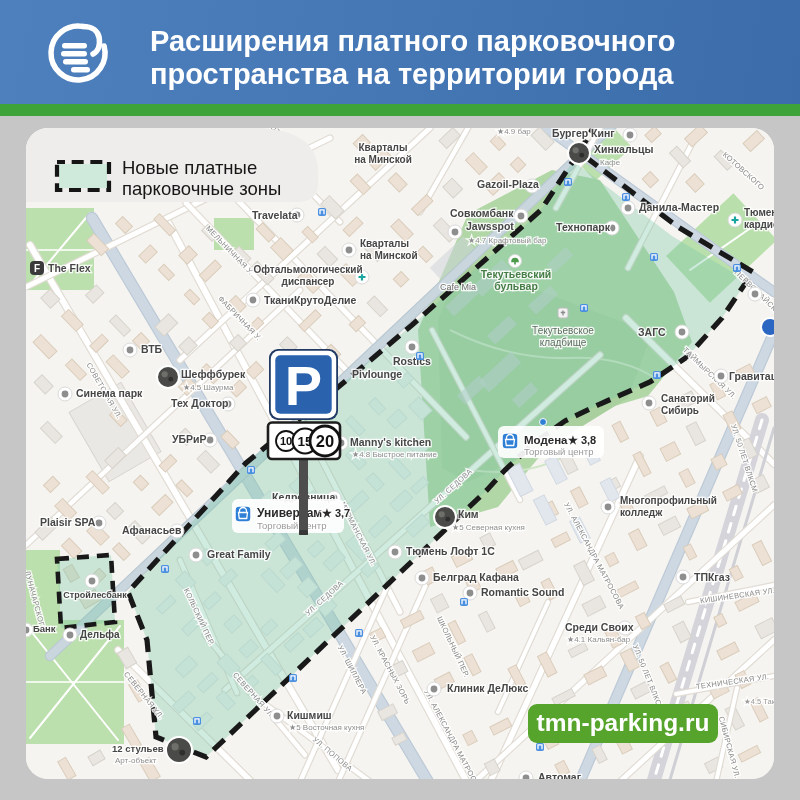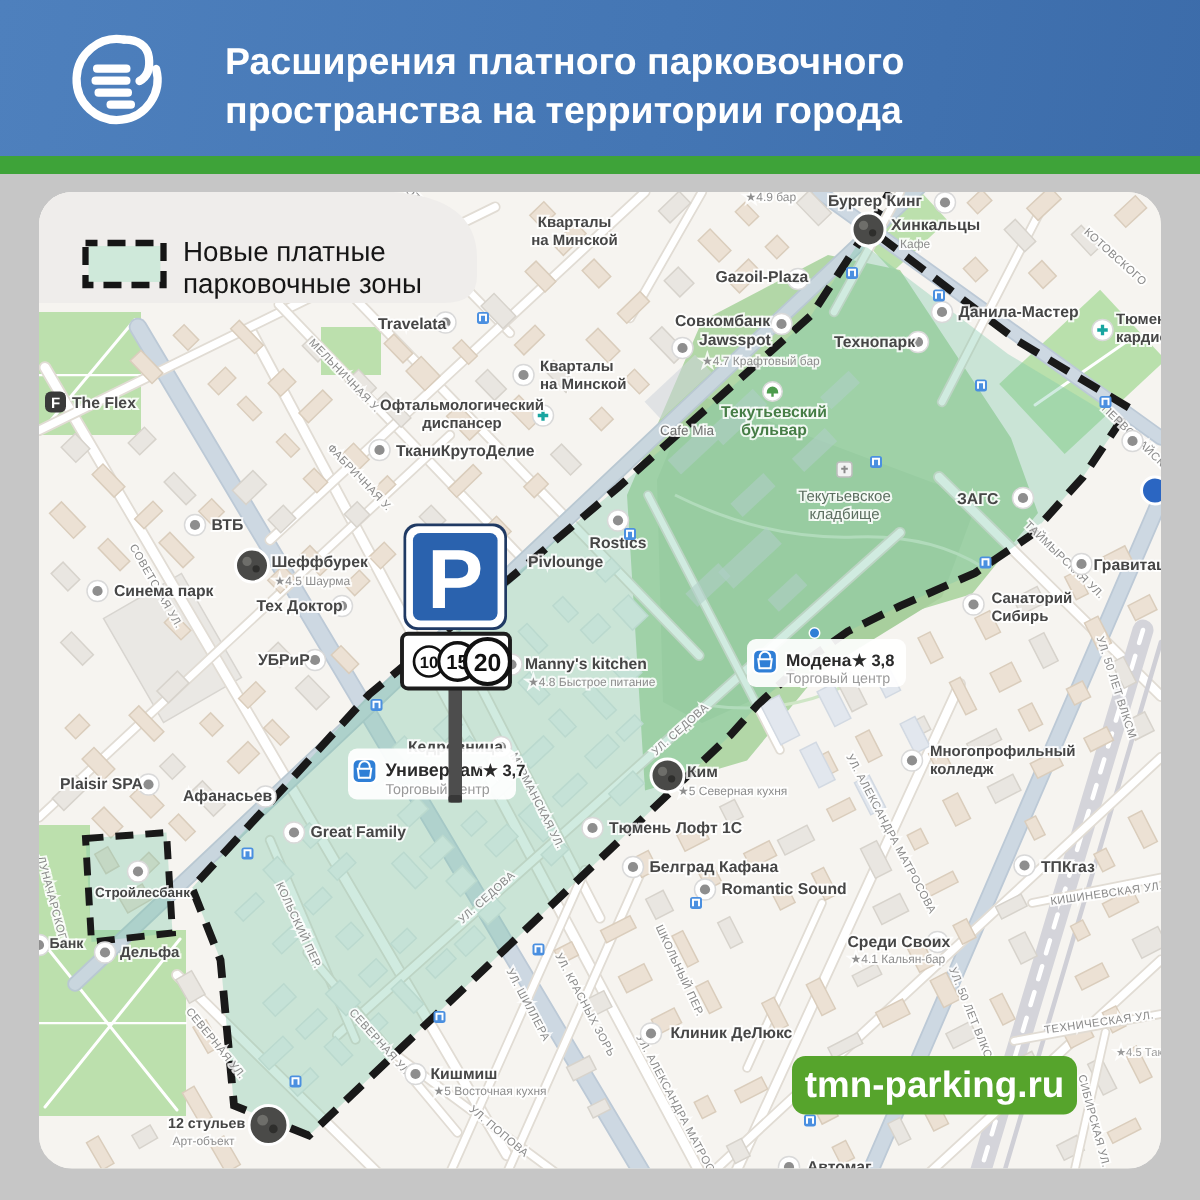--- a/index.html
+++ b/index.html
@@ -1,20 +1,20 @@
 <!DOCTYPE html>
 <html lang="ru"><head><meta charset="utf-8">
 <title>Расширения платного парковочного пространства</title>
 <style>
 html,body{margin:0;padding:0;width:800px;height:800px;overflow:hidden;
 background:#c6c6c6;font-family:"Liberation Sans",sans-serif;}
 .header{position:absolute;left:0;top:0;width:800px;height:104px;
 background:linear-gradient(100deg,#4e80bd 0%,#4476b4 55%,#3c6caa 100%);}
 .stripe{position:absolute;left:0;top:104px;width:800px;height:12px;background:#3ea339;}
-.title{position:absolute;left:150px;top:25px;color:#ffffff;font-size:25px;
+.title{position:absolute;left:150px;top:25px;color:#ffffff;font-size:29px;
 font-weight:bold;line-height:33px;letter-spacing:0;white-space:nowrap;}
 .card{position:absolute;left:26px;top:128px;width:748px;height:651px;
 border-radius:22px;overflow:hidden;background:#f6f4f0;}
 </style></head>
 <body>
 
 <div class="header"></div>
 
 <svg style="position:absolute;left:46px;top:21px" width="66" height="66" viewBox="0 0 66 66">
 

